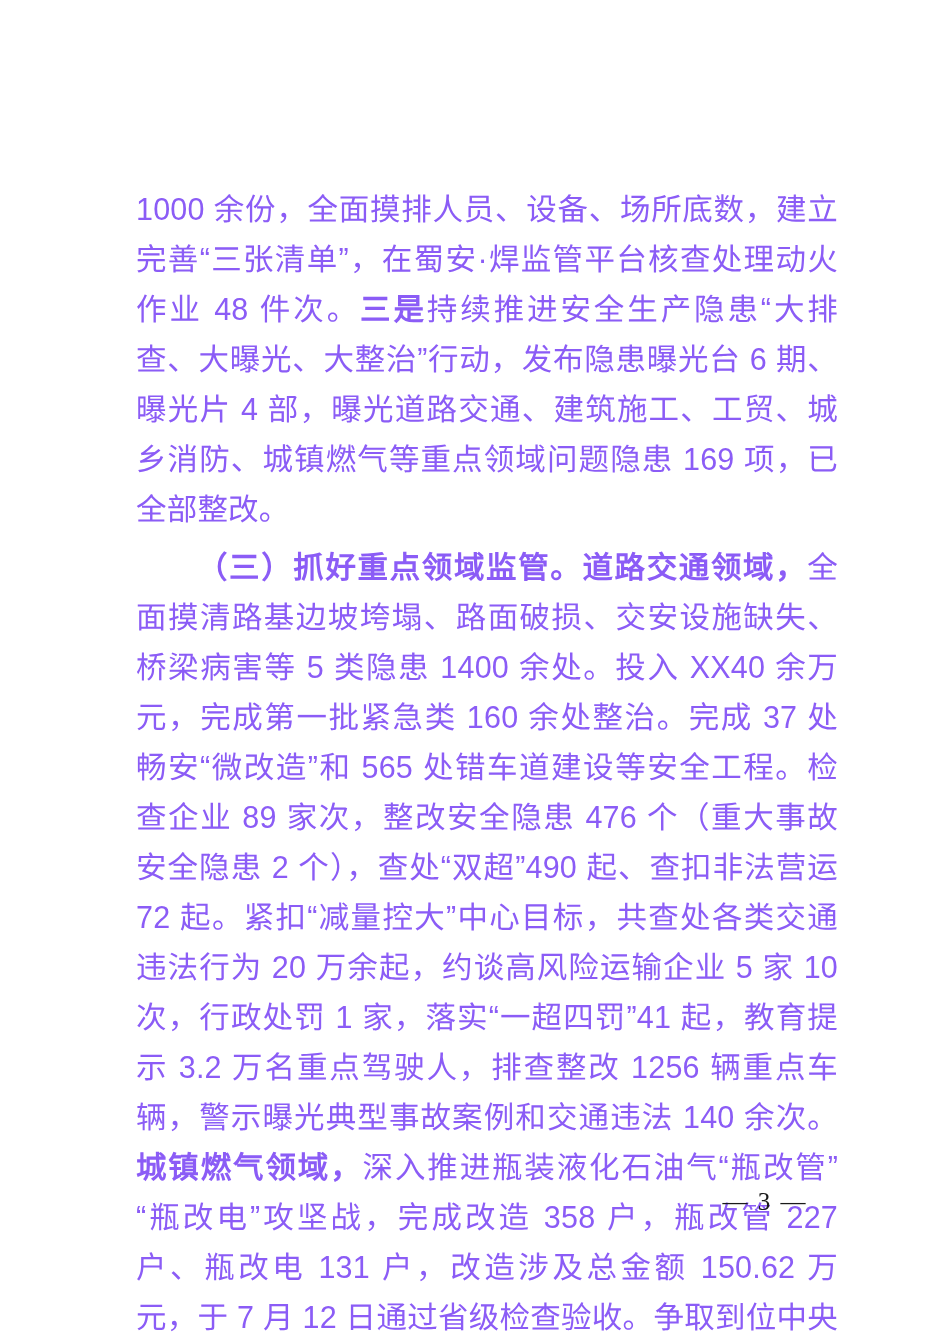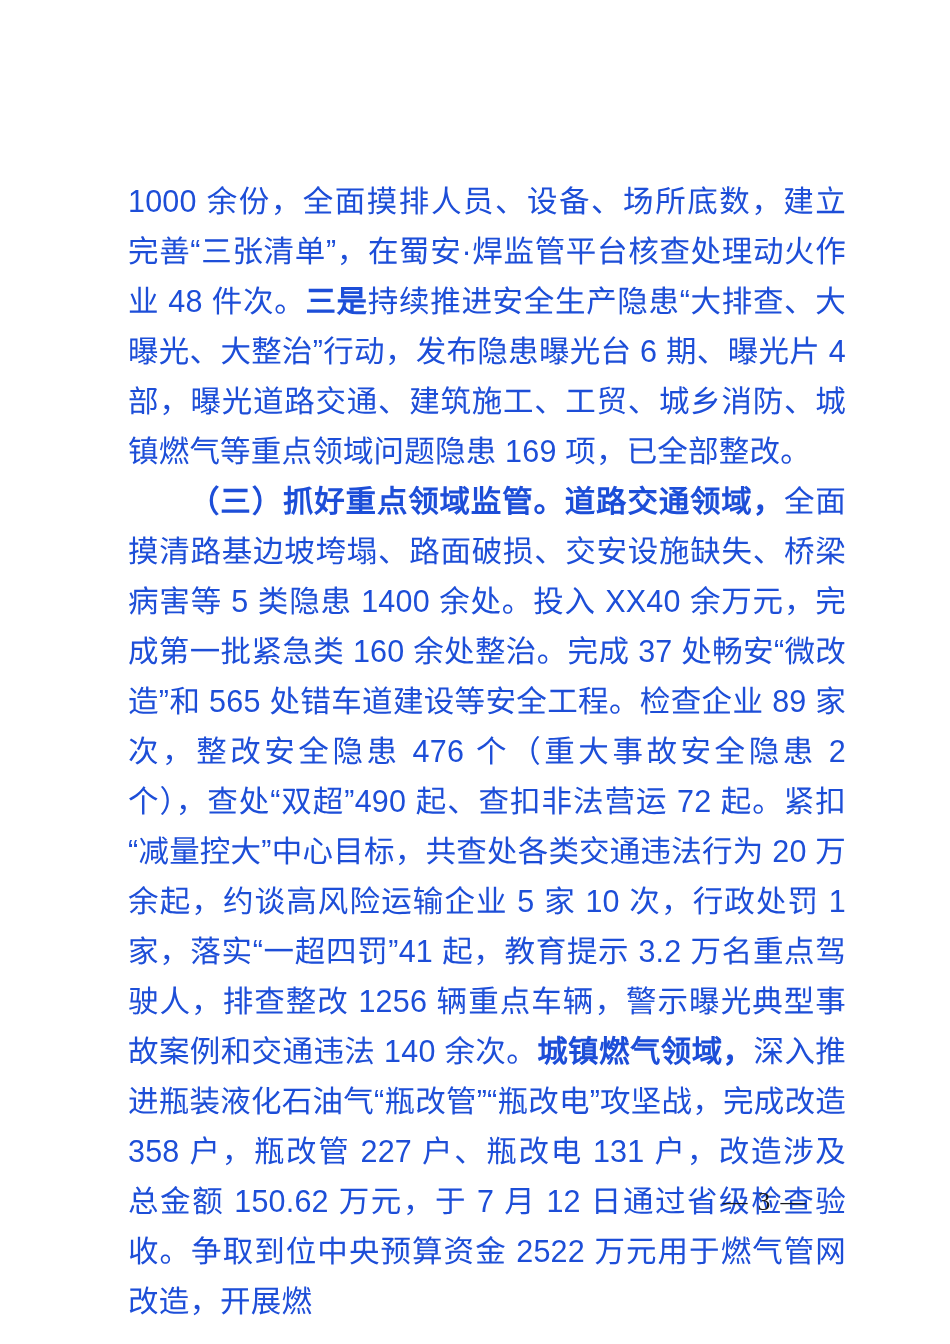--- a/index.html
+++ b/index.html
@@ -16,24 +16,24 @@
     overflow: hidden;
     font-family: "Liberation Sans", "DejaVu Sans", sans-serif;
   }
   .body-area {
     position: absolute;
     left: 128px;
     top: 176px;
     width: 718px;
   }
   .para {
-    margin: 0;
+    margin: 8px;
     font-size: 30.5px;
     line-height: 50px;
-    color: #1d4ed8;
+    color: #8b5cf6;
     text-align: justify;
     text-justify: inter-character;
     letter-spacing: 0.2px;
     word-break: break-all;
   }
   .para.indent {
     text-indent: 61px;
   }
   .b {
     font-weight: 700;

